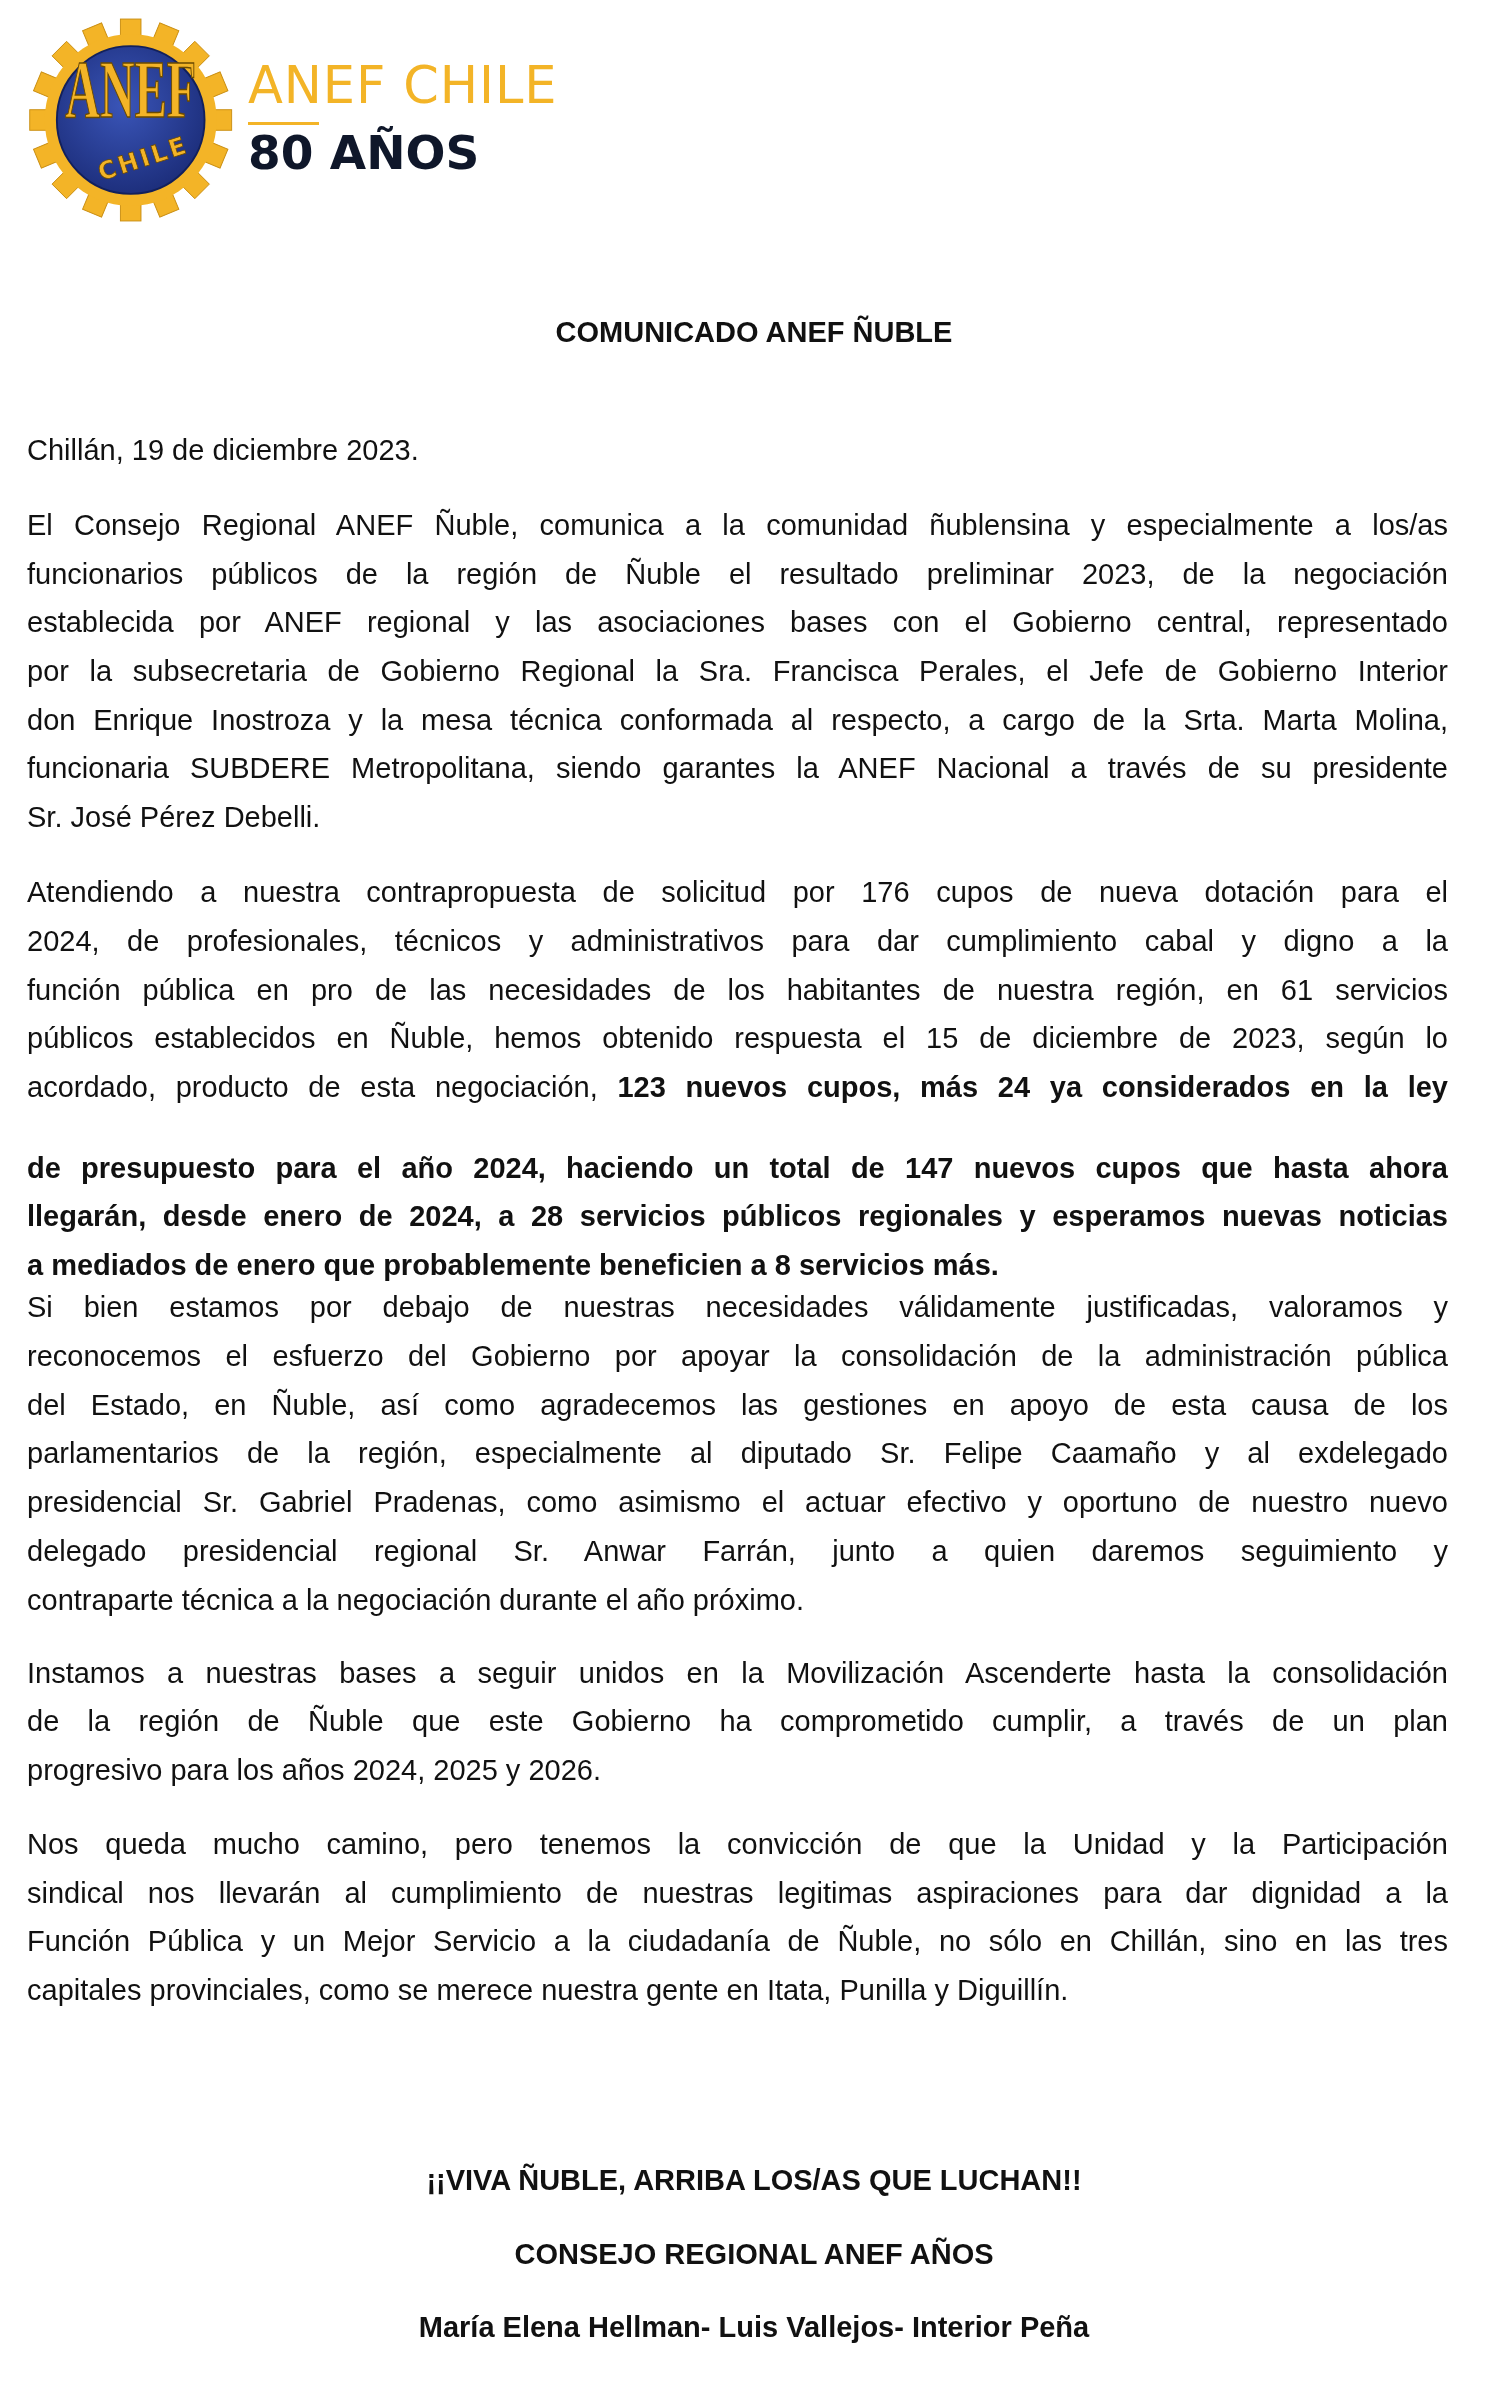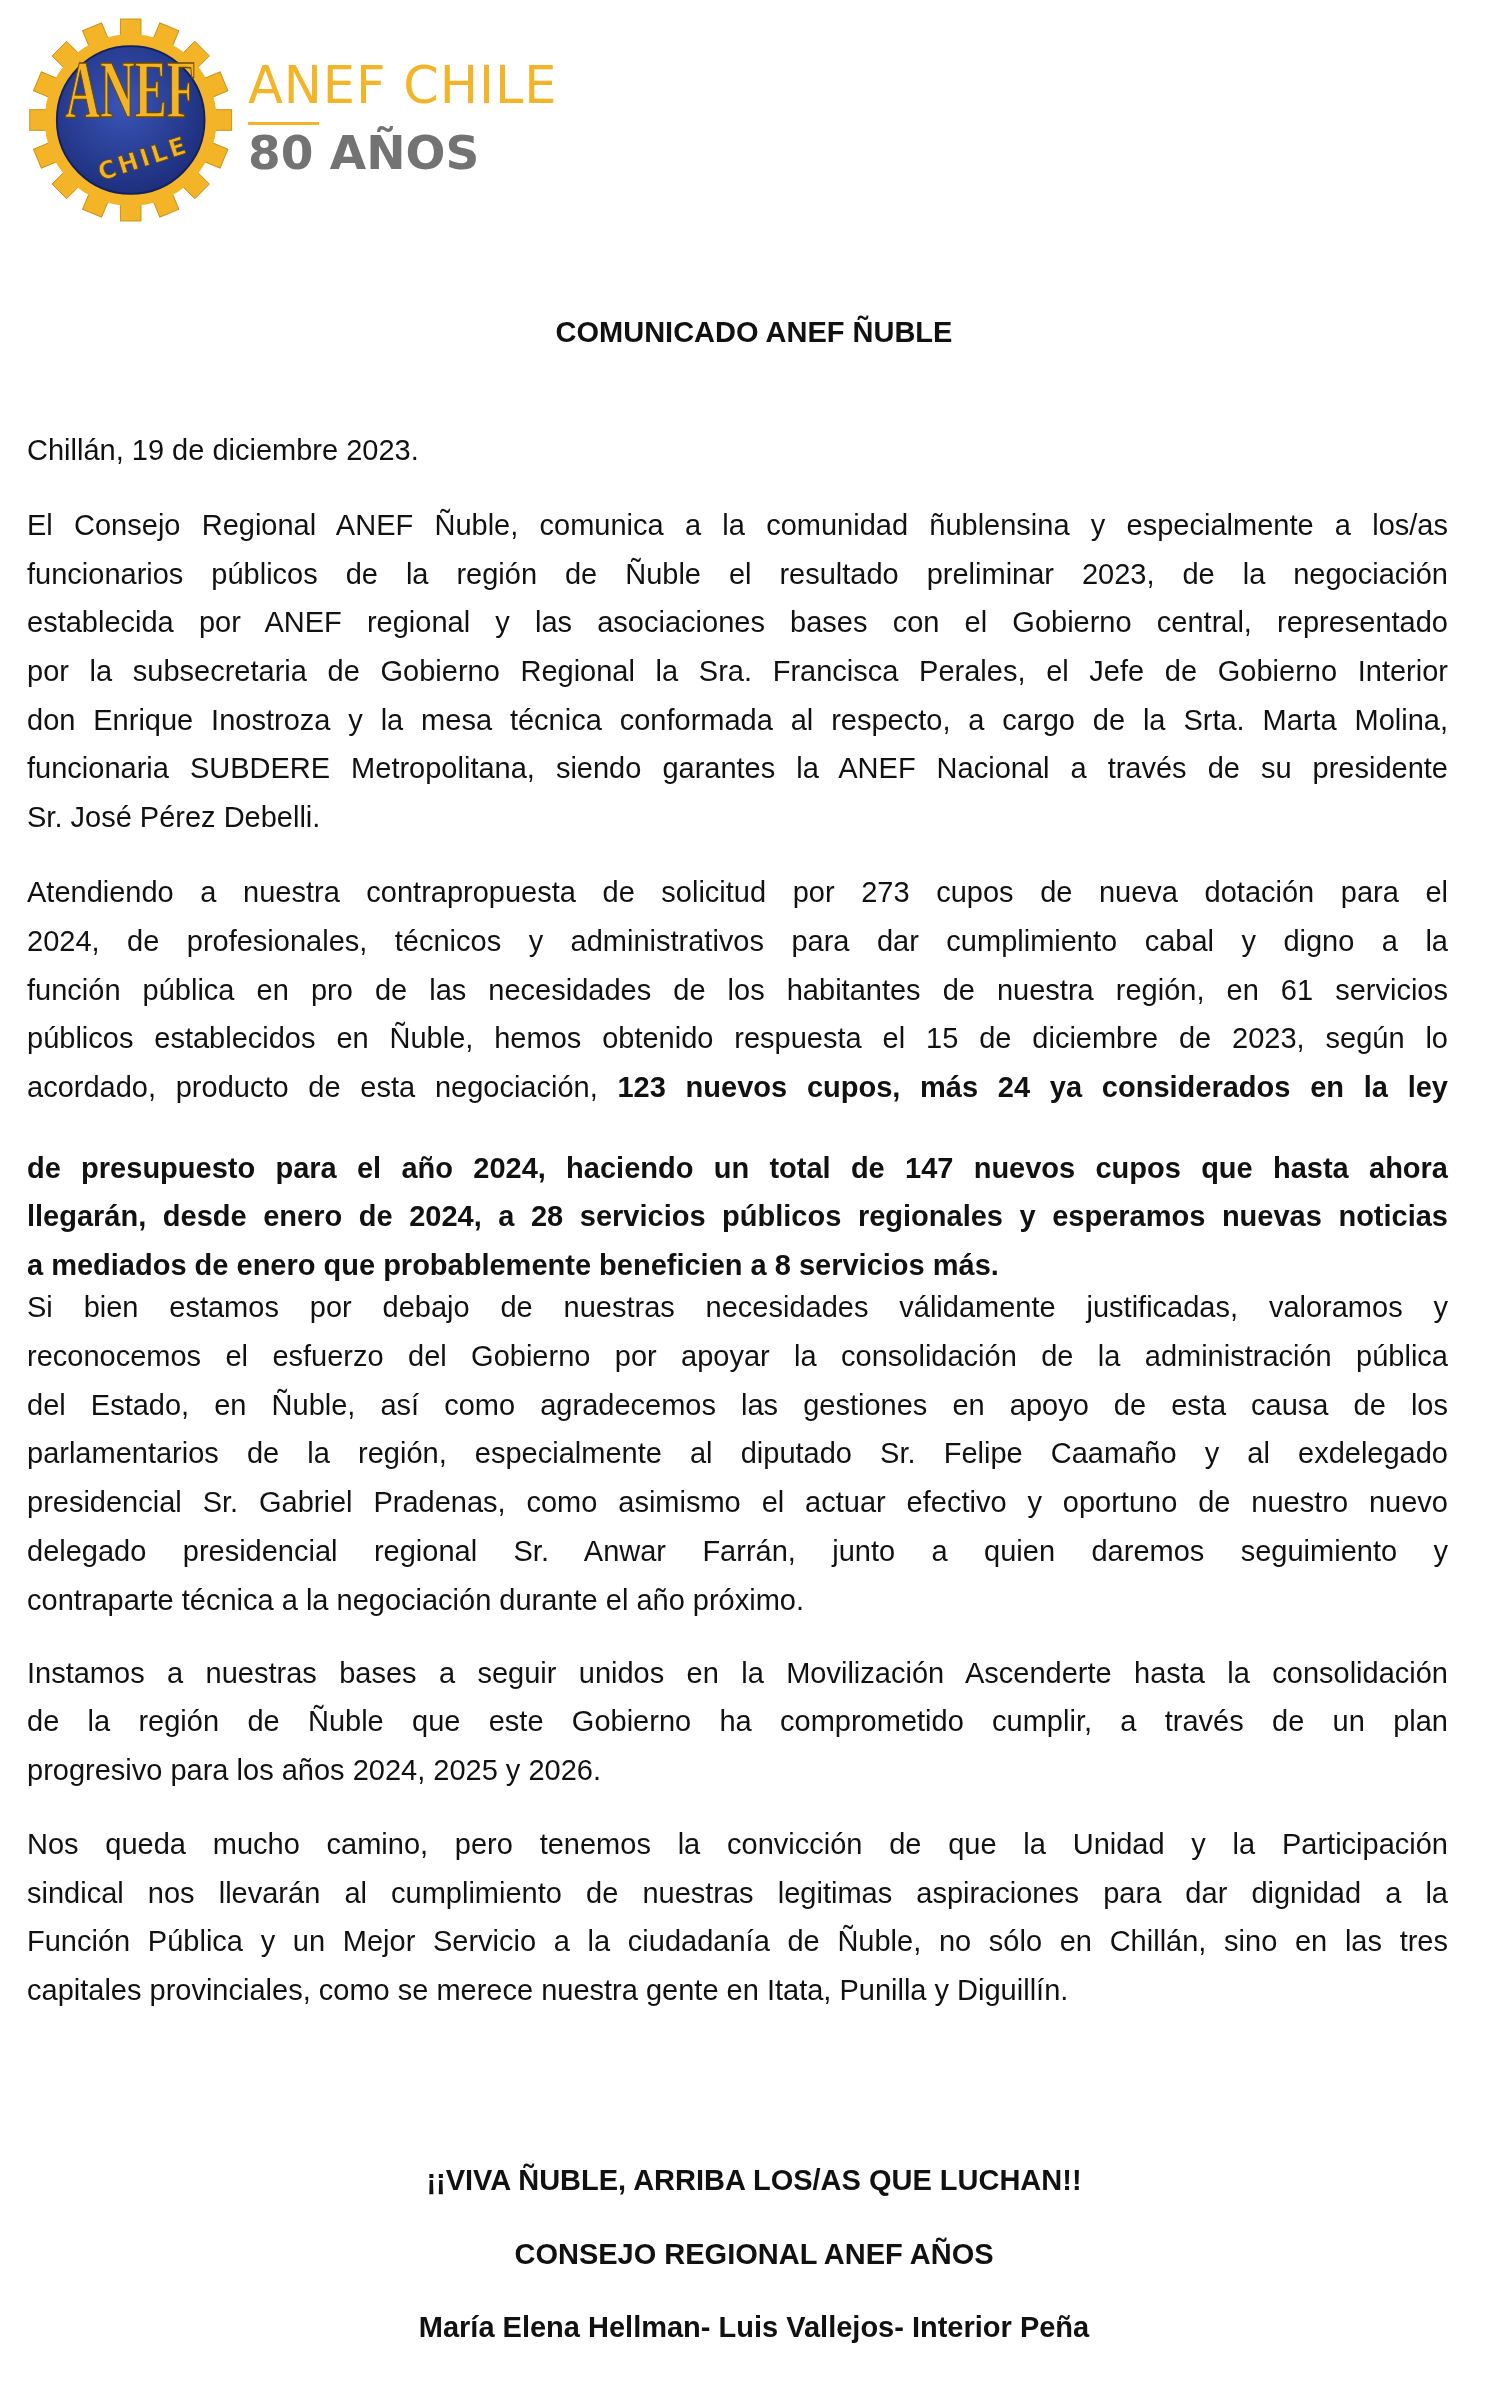--- a/index.html
+++ b/index.html
@@ -4,21 +4,21 @@
 <style>
   html, body { margin: 0; padding: 0; background: #ffffff; }
   body { width: 1508px; height: 2399px; position: relative; overflow: hidden;
          font-family: "Liberation Sans", sans-serif; color: #111111; }
   .logo { position: absolute; left: 26px; top: 8px; width: 562px; height: 206px; margin-top: 9px; }
   .logo svg { position: absolute; left: 0; top: 0; }
   .brand1 { position: absolute; left: 222px; top: 43px; font-family: "DejaVu Sans", sans-serif;
             font-weight: normal; font-size: 51px; color: #F3B427; letter-spacing: 0.9px; line-height: 1; white-space: nowrap; }
   .brand-rule { position: absolute; left: 222px; top: 105px; width: 71px; height: 2.8px; background: #F3B427; }
   .brand2 { position: absolute; left: 222px; top: 112px; font-family: "DejaVu Sans", sans-serif;
-            font-weight: bold; font-size: 47px; color: #737373; line-height: 1; white-space: nowrap; }
+            font-weight: bold; font-size: 47px; color: #0f172a; line-height: 1; white-space: nowrap; }
   .title { position: absolute; left: 0; width: 1508px; top: 281px; text-align: center;
            font-weight: bold; font-size: 29px; line-height: 37px; margin-top: 33px; }
   .line { position: absolute; left: 27px; width: 1421px; font-size: 29px; line-height: 37px;
           white-space: nowrap; text-align: justify; text-align-last: justify; }
   .line.last { text-align-last: left; }
   .fit { display: inline-block; transform-origin: left center; }
   .b { font-weight: bold; margin-top: 32px; }
   .center { position: absolute; left: 0; width: 1508px; text-align: center;
             font-weight: bold; font-size: 29px; line-height: 37px; margin-top: 36px; }
 </style>
@@ -71,21 +71,21 @@
   <div class="line" style="top:507px">El Consejo Regional ANEF Ñuble, comunica a la comunidad ñublensina y especialmente a los/as</div>
   <div class="line" style="top:556px">funcionarios públicos de la región de Ñuble el resultado preliminar 2023, de la negociación</div>
   <div class="line" style="top:604px">establecida por ANEF regional y las asociaciones bases con el Gobierno central, representado</div>
   <div class="line" style="top:653px">por la subsecretaria de Gobierno Regional la Sra. Francisca Perales, el Jefe de Gobierno Interior</div>
   <div class="line" style="top:702px">don Enrique Inostroza y la mesa técnica conformada al respecto, a cargo de la Srta. Marta Molina,</div>
   <div class="line" style="top:750px">funcionaria SUBDERE Metropolitana, siendo garantes la ANEF Nacional a través de su presidente</div>
   <div class="line last" style="top:799px"><span class="fit">Sr. José Pérez Debelli.</span></div>
 </div>
 
 <div>
-  <div class="line" style="top:874px">Atendiendo a nuestra contrapropuesta de solicitud por 273 cupos de nueva dotación para el</div>
+  <div class="line" style="top:874px">Atendiendo a nuestra contrapropuesta de solicitud por 176 cupos de nueva dotación para el</div>
   <div class="line" style="top:923px">2024, de profesionales, técnicos y administrativos para dar cumplimiento cabal y digno a la</div>
   <div class="line" style="top:972px">función pública en pro de las necesidades de los habitantes de nuestra región, en 61 servicios</div>
   <div class="line" style="top:1020px">públicos establecidos en Ñuble, hemos obtenido respuesta el 15 de diciembre de 2023, según lo</div>
   <div class="line" style="top:1069px"><span>acordado, producto de esta negociación, </span><span class="b">123 nuevos cupos, más 24 ya considerados en la ley</span></div>
   <div class="line b" style="top:1118px">de presupuesto para el año 2024, haciendo un total de 147 nuevos cupos que hasta ahora</div>
   <div class="line b" style="top:1166px">llegarán, desde enero de 2024, a 28 servicios públicos regionales y esperamos nuevas noticias</div>
   <div class="line b last" style="top:1215px"><span class="fit">a mediados de enero que probablemente beneficien a 8 servicios más.</span></div>
 </div>
 
 <div>

